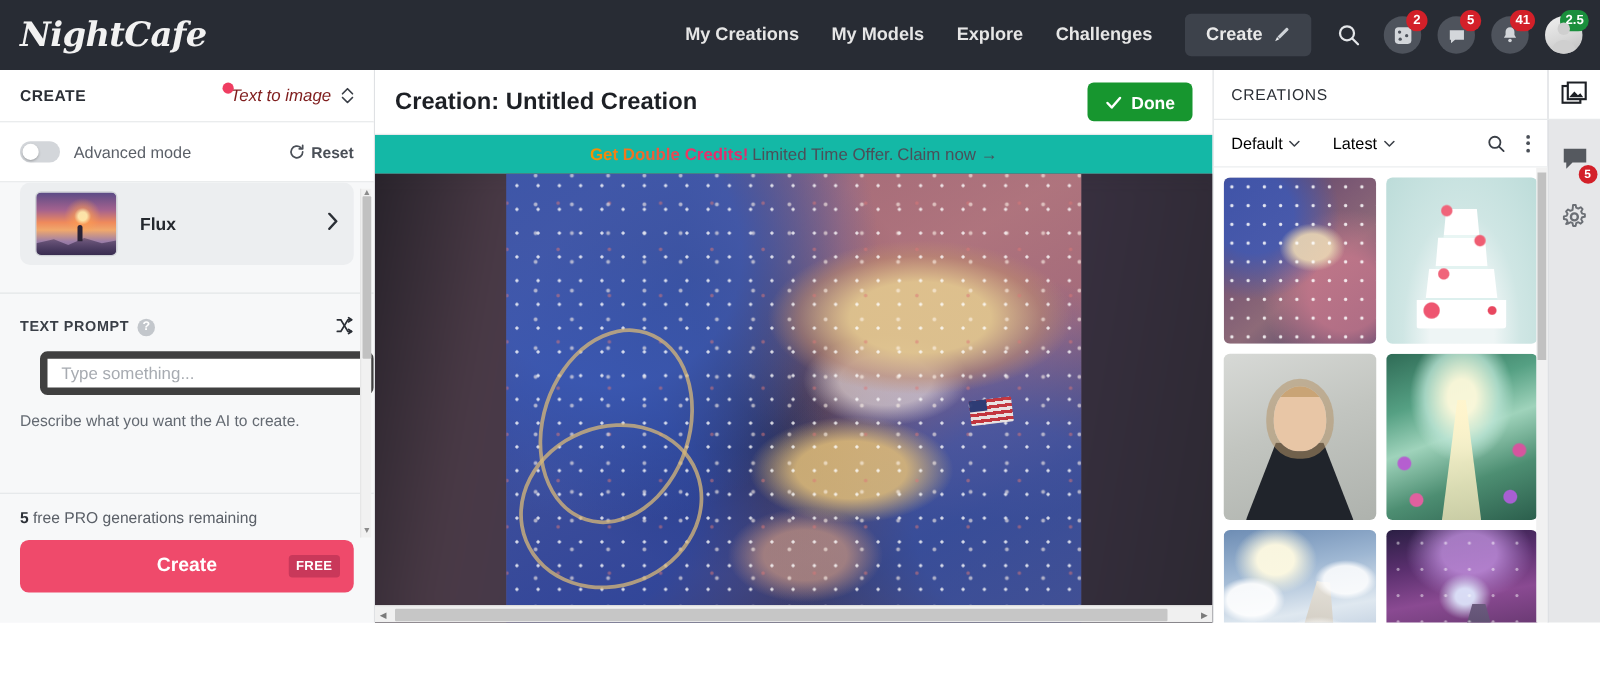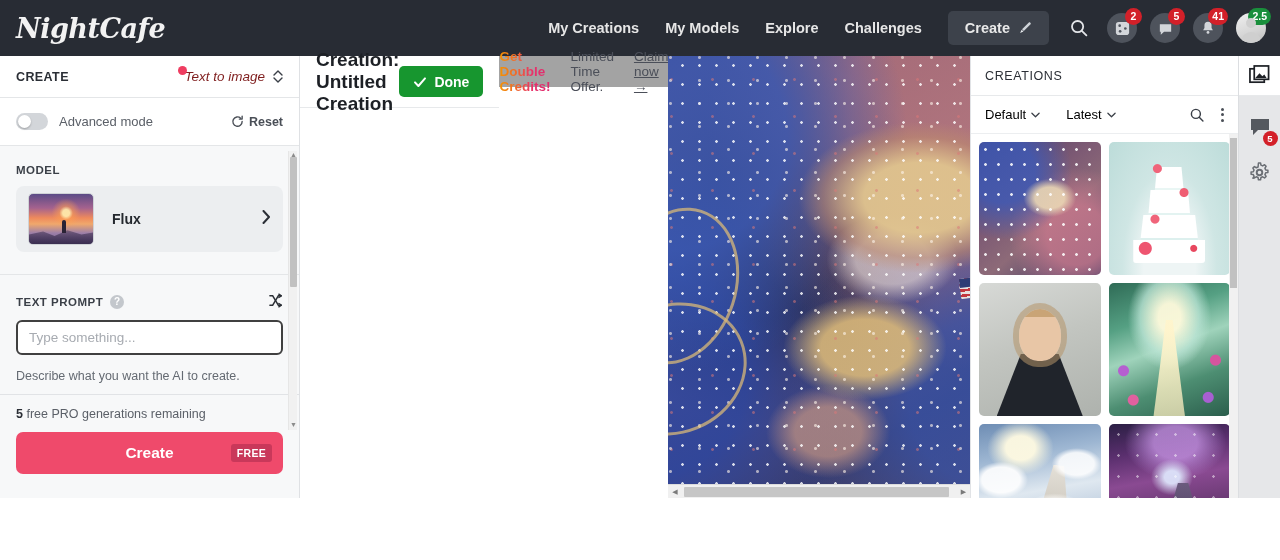--- a/index.html
+++ b/index.html
@@ -126,21 +126,21 @@
   .model-name { font-size: 14px; font-weight: bold; color: #24282e; margin-left: 18px; }
   .chev-right { margin-left: auto; color: #2b2f36; }
   .divider { height: 1px; background: #e4e6e8; margin: 22px 0 0 0; }
   .help-ico {
     width: 14px; height: 14px; border-radius: 50%; background: #c3c7cc; color: #fff;
     font-size: 10px; font-weight: bold; display: inline-flex; align-items: center;
     justify-content: center; line-height: 1;
   }
   .shuffle-ico { margin-left: auto; cursor: pointer; }
   .prompt-input {
-    margin: 0 16px; height: 35px; background: #fff; border: 2px solid #404040;
+    margin: 0 32px; height: 35px; background: #fff; border: 6px solid #404040;
     border-radius: 6px; width: calc(100% - 32px); padding: 0 11px;
     font-size: 13.5px; color: #2b2f36; font-family: "Liberation Sans", sans-serif;
     outline: none;
   }
   .prompt-input::placeholder { color: #a7abb1; }
   .helper-text { font-size: 12.5px; color: #646a72; padding: 14px 16px 0 16px; }
   .sb-footer {
     border-top: 1px solid #e1e3e6; background: #f7f8f9; padding: 12px 16px 24px 16px;
     flex: 0 0 auto;
   }
@@ -160,42 +160,42 @@
     position: absolute; right: 2px; top: 95px; width: 9px; bottom: 68px;
     background: #f1f1f1; border-left: 1px solid #e6e6e6;
   }
   .sb-vthumb {
     position: absolute; top: 6px; left: 1px; width: 7px; height: 130px;
     background: #c1c1c1; border-radius: 1px;
   }
   .sb-arrow { position: absolute; left: 0; width: 9px; height: 9px; color: #8b8b8b; font-size: 7px; text-align: center; }
 
   
-  .center { flex: 1; display: flex; flex-direction: row; min-width: 0; background: #fff; position: relative; }
+  .center { flex: 1; display: flex; flex-direction: column; min-width: 0; background: #fff; position: relative; }
   .center-head {
     height: 52px; flex: 0 0 52px; display: flex; align-items: center;
     padding: 0 16px; border-bottom: 1px solid #e7e9eb; background: #fff;
   }
   .creation-title { font-size: 19px; font-weight: bold; color: #1d2025; }
   .done-btn {
     margin-left: auto; background: #17962f; color: #fff; border-radius: 5px;
     height: 31px; display: flex; align-items: center; gap: 7px; padding: 0 14px;
     font-size: 14px; font-weight: bold; cursor: pointer;
   }
   .promo {
-    height: 31px; flex: 0 0 31px; background: #a3a3a3; display: flex;
+    height: 31px; flex: 0 0 31px; background: #14b8a6; display: flex;
     align-items: center; justify-content: center; font-size: 13.5px; color: #4b4f59;
-    gap: 20px;
+    gap: 3px;
   }
   .promo-strong {
     font-weight: bold;
     background: linear-gradient(90deg, #f59400 0%, #f06a2a 33%, #e8316c 66%, #dd2b6e 100%);
     -webkit-background-clip: text; background-clip: text; color: transparent;
   }
-  .promo-link { color: #4b4f59; text-decoration: underline; cursor: pointer; }
+  .promo-link { color: #4b4f59; cursor: pointer; }
   .canvas-wrap { flex: 1; background: #2e2b33; position: relative; overflow: hidden; min-height: 0; }
   .art-bg {
     position: absolute; inset: 0;
     background: linear-gradient(100deg, #1d1b22 0%, #4a3a46 18%, #3b3550 45%, #3a3142 70%, #2a272f 100%);
     filter: blur(14px); transform: scale(1.1);
   }
   .art {
     position: absolute; left: 50%; transform: translateX(-50%); top: 0; bottom: 0;
     width: 460px;
     background:
@@ -472,21 +472,20 @@
         <div class="reset-btn">
           <svg width="13" height="13" viewBox="0 0 14 14">
             <path d="M12 7a5 5 0 1 1-1.6-3.6" fill="none" stroke="#4a4f57" stroke-width="1.5" stroke-linecap="round"></path>
             <path d="M12 1.4V4.4H9" fill="none" stroke="#4a4f57" stroke-width="1.5" stroke-linecap="round" stroke-linejoin="round"></path>
           </svg>
           <span>Reset</span>
         </div>
       </div>
 
       <div class="sb-scroll">
-        <div class="sec-label">MODEL</div>
         <div class="model-card">
           <div class="model-thumb">
               <span class="figure"></span>
             </div>
           <div class="model-name">Flux</div>
           <span class="chev-right">
             <svg width="9" height="14" viewBox="0 0 9 14">
                 <path d="M1.5 1 7 7l-5.5 6" fill="none" stroke="#2b2f36" stroke-width="2" stroke-linecap="round" stroke-linejoin="round"></path>
               </svg>
           </span>

